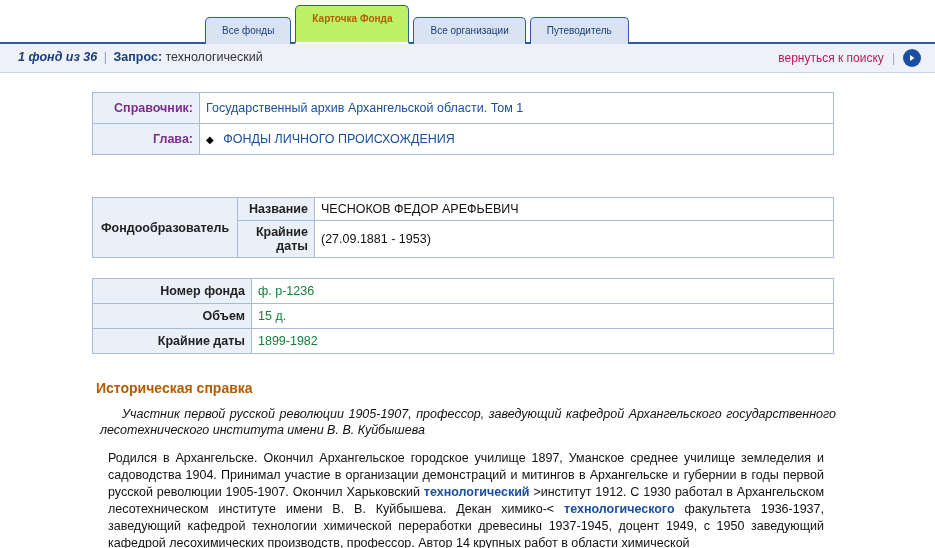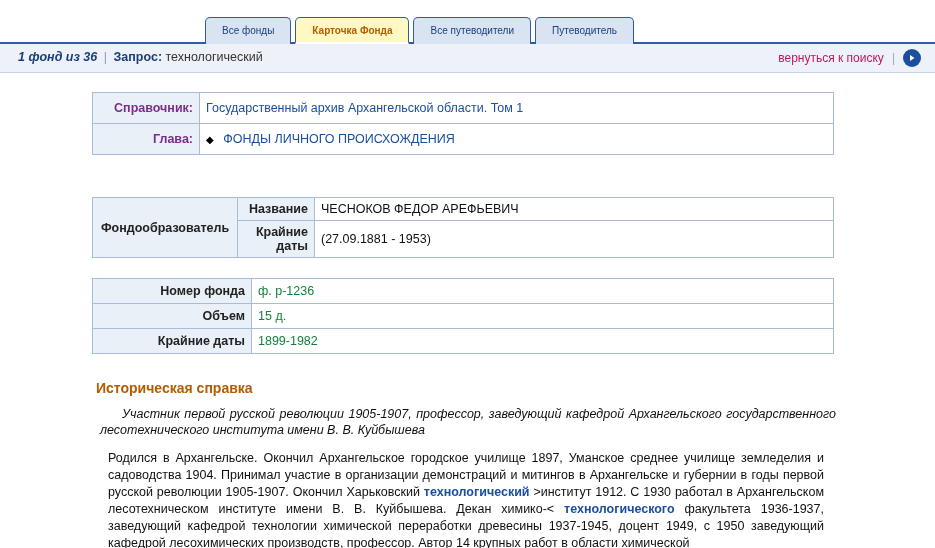--- a/index.html
+++ b/index.html
@@ -37,27 +37,27 @@
     border: 1px solid #2f5c9e;
     border-bottom: none;
     border-radius: 5px 5px 0 0;
     padding: 6px 16px 6px 16px;
     margin-right: 4px;
     line-height: 14px;
     cursor: pointer;
     white-space: nowrap;
   }
   .tab.active {
-    background: #fef9c3;
+    background: #bef264;
     color: #b35c00;
     font-weight: bold;
     border-bottom: 2px solid #ffffff;
     position: relative;
     z-index: 3;
-    padding-bottom: 4px;
+    padding-bottom: 16px;
   }
 
   
   .infobar {
     position: relative;
     height: 28px;
     background: #eef2f8;
     border-bottom: 1px solid #c8d4e6;
     font-size: 12.5px;
     color: #27487d;
@@ -210,21 +210,21 @@
 </style>
 </head>
 <body>
 
 <div id="page">
 
   <div class="tabbar">
     <div class="tabs">
       <div class="tab">Все фонды</div>
       <div class="tab active">Карточка Фонда</div>
-      <div class="tab">Все путеводители</div>
+      <div class="tab">Все организации</div>
       <div class="tab">Путеводитель</div>
     </div>
   </div>
 
   <div class="infobar">
     <div class="infobar-left">
       <span class="count">1 фонд из 36</span>
       <span class="sep">|</span>
       <span class="qlabel">Запрос:</span>
       <span class="qval">технологический</span>

